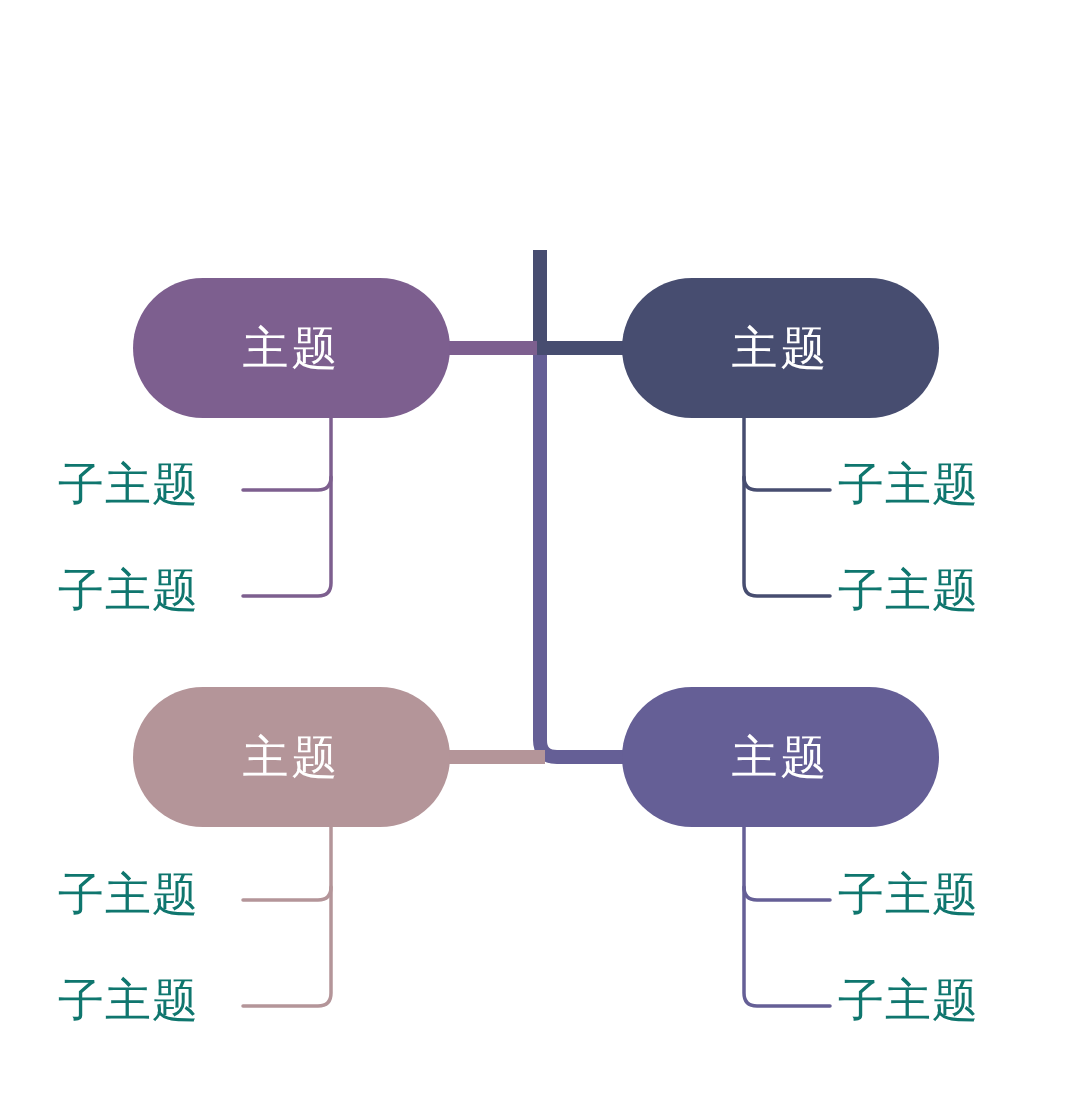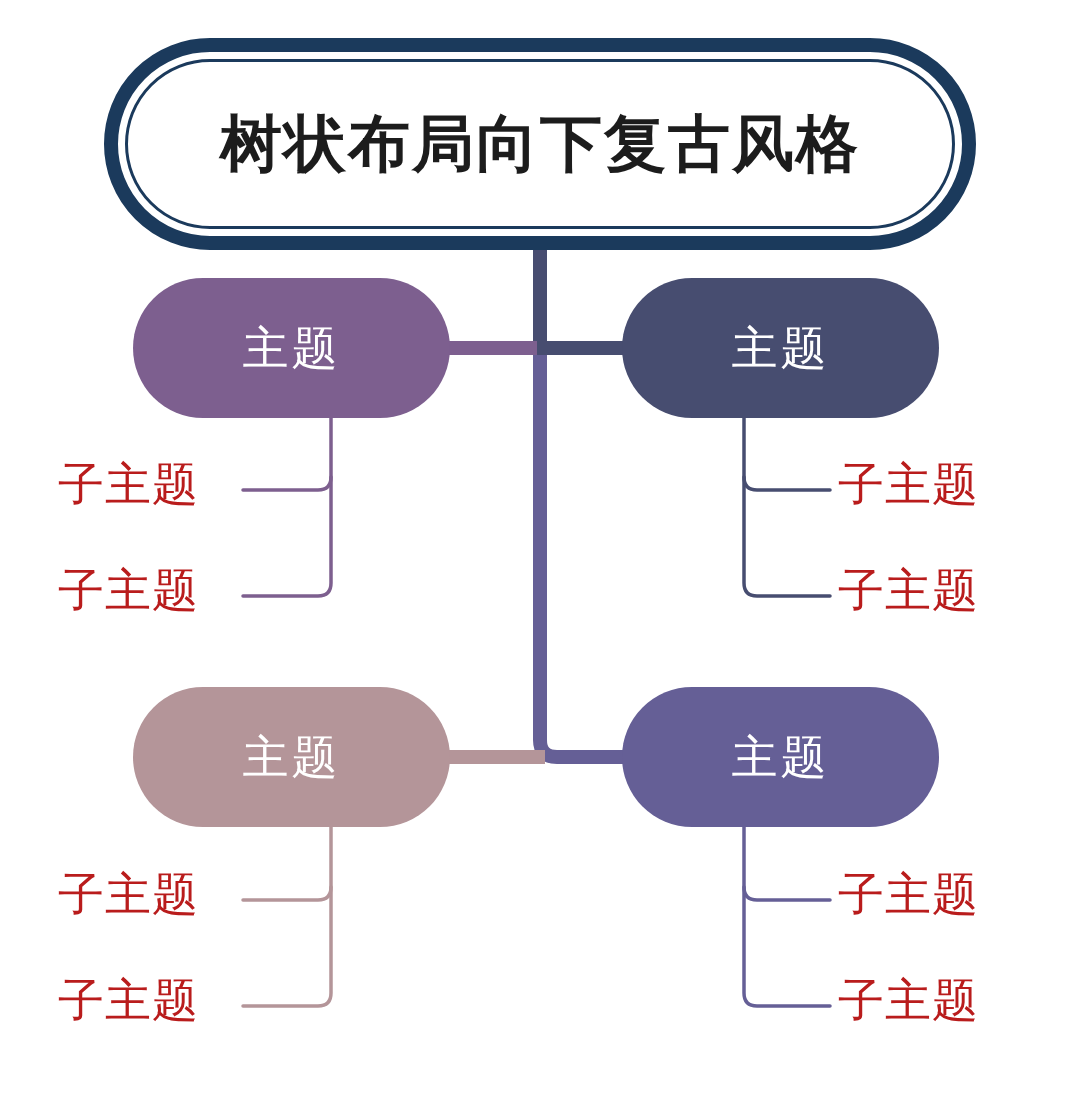--- a/index.html
+++ b/index.html
@@ -88,21 +88,21 @@
   .topic-tr { left: 622px; top: 278px; width: 317px; background: #474d70; }
   .topic-bl { left: 133px; top: 687px; width: 317px; background: #b49599; }
   .topic-br { left: 622px; top: 687px; width: 317px; background: #655f96; }
 
   
   .sub-label {
     position: absolute;
     font-family: "Liberation Serif", "DejaVu Serif", serif;
     font-size: 46px;
     font-weight: 400;
-    color: #b91c1c;
+    color: #0f766e;
     white-space: nowrap;
     line-height: 1;
     letter-spacing: 1px;
     z-index: 3;
   }
   .sub-left  { text-align: right; }
   .sub-right { text-align: left; }
 
   
   .sub-l1 { left: 58px; top: 462px; }
@@ -139,25 +139,20 @@
     <path d="M 331 818 L 331 993 Q 331 1006 318 1006 L 243 1006" stroke="#b49599" stroke-width="3.5" fill="none" stroke-linecap="round"></path>
     <path d="M 331 887 Q 331 900 318 900 L 243 900" stroke="#b49599" stroke-width="3.5" fill="none" stroke-linecap="round"></path>
 
     <path d="M 744 408 L 744 583 Q 744 596 757 596 L 830 596" stroke="#474d70" stroke-width="3.5" fill="none" stroke-linecap="round"></path>
     <path d="M 744 477 Q 744 490 757 490 L 830 490" stroke="#474d70" stroke-width="3.5" fill="none" stroke-linecap="round"></path>
 
     <path d="M 744 818 L 744 993 Q 744 1006 757 1006 L 830 1006" stroke="#655f96" stroke-width="3.5" fill="none" stroke-linecap="round"></path>
     <path d="M 744 887 Q 744 900 757 900 L 830 900" stroke="#655f96" stroke-width="3.5" fill="none" stroke-linecap="round"></path>
   </svg>
 
-  <div class="root-node">
-    <div class="root-inner">
-      <span class="root-label">树状布局向下复古风格</span>
-    </div>
-  </div>
 
   <div class="topic-node topic-tl">
     <span class="topic-label">主题</span>
   </div>
 
   <div class="topic-node topic-tr">
     <span class="topic-label">主题</span>
   </div>
 
   <div class="topic-node topic-bl">

